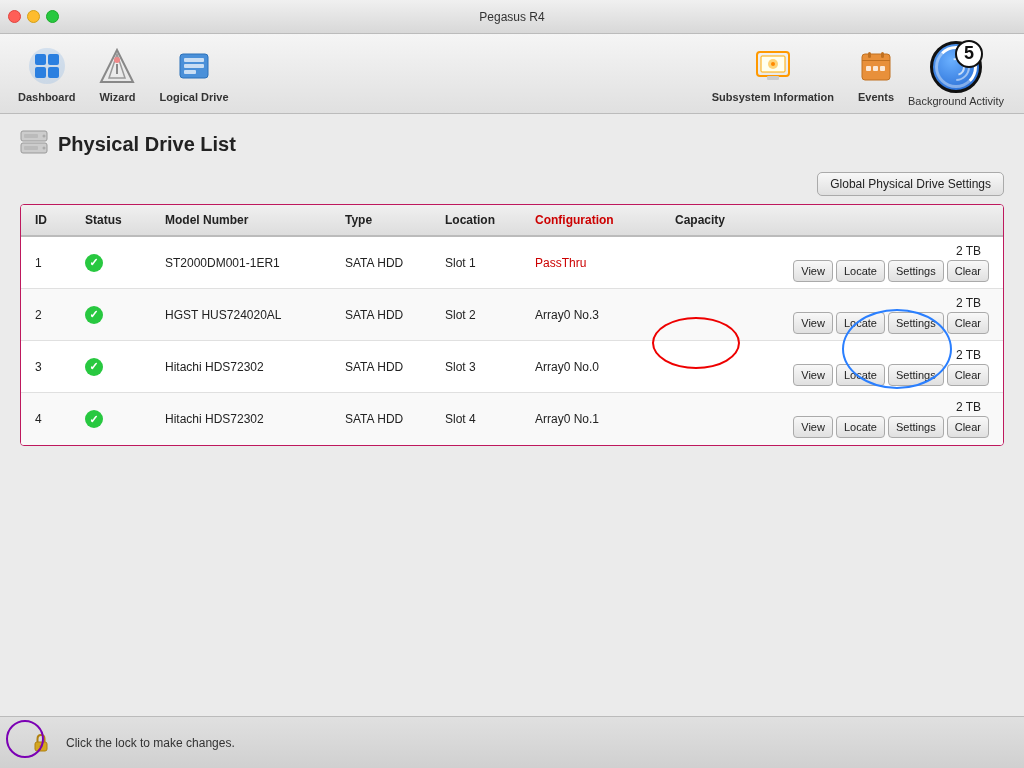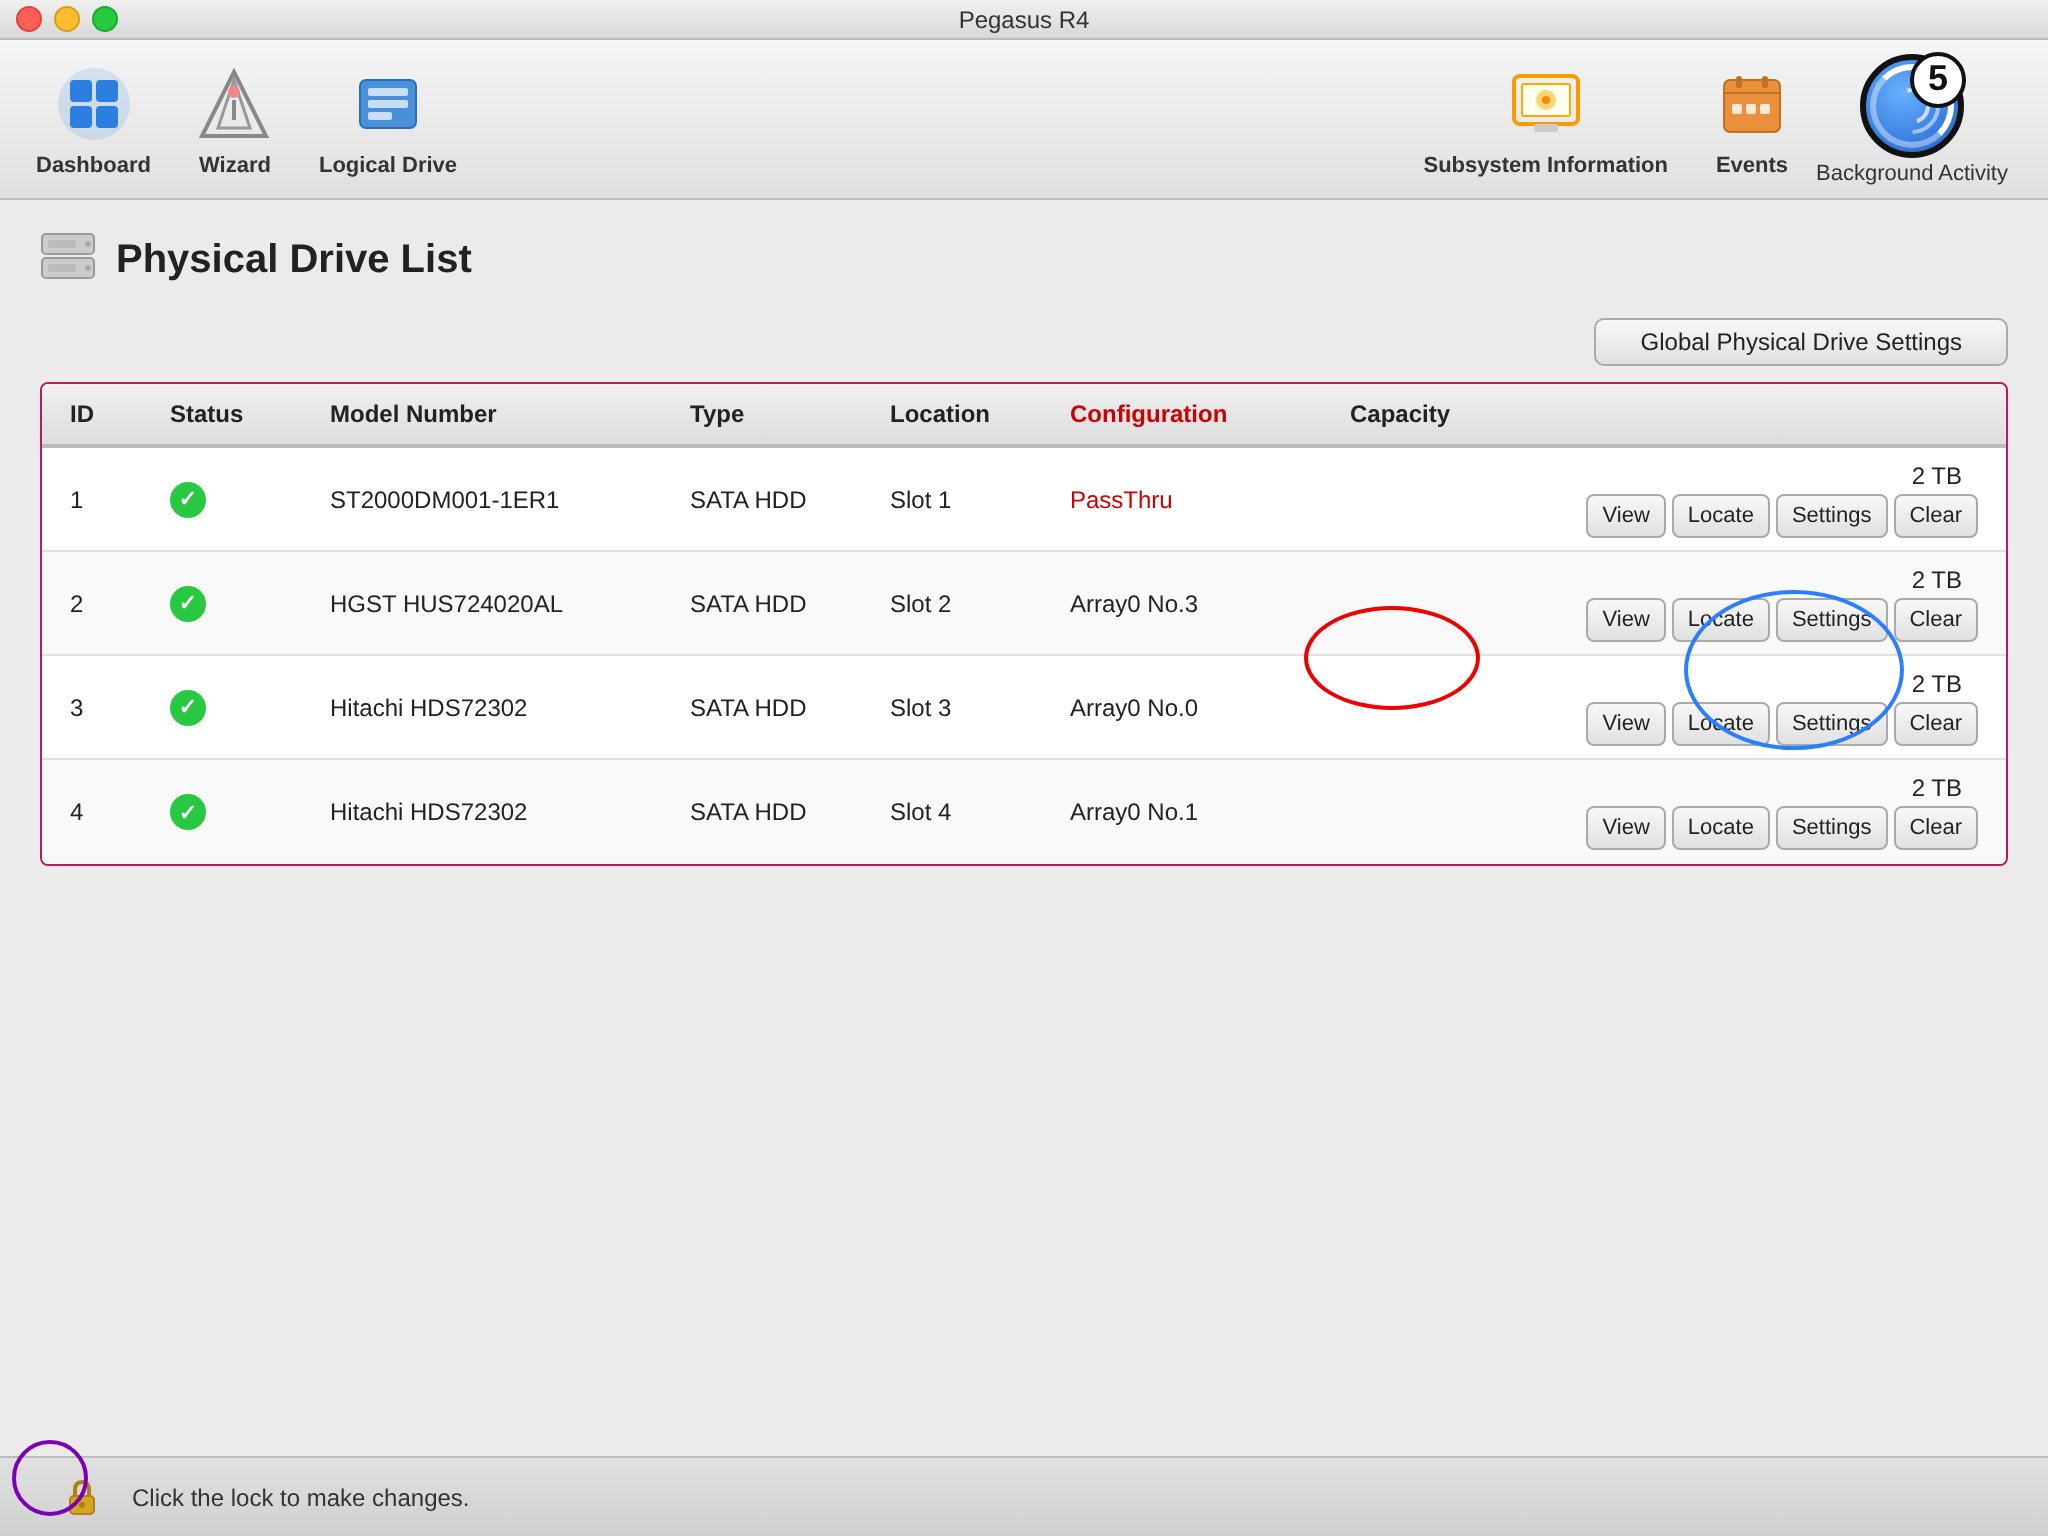--- a/index.html
+++ b/index.html
@@ -8,21 +8,21 @@
       background: #e8e8e8;
       width: 1024px;
       height: 768px;
       overflow: hidden;
       position: relative;
     }
 
     
     .title-bar {
       background: linear-gradient(to bottom, #f0f0f0, #d8d8d8);
-      height: 20px;
+      height: 34px;
       display: flex;
       align-items: center;
       justify-content: center;
       border-bottom: 1px solid #bbb;
       position: relative;
     }
     .title-bar-buttons {
       position: absolute;
       left: 8px;
       display: flex;
@@ -158,21 +158,21 @@
     
     .global-settings-row {
       display: flex;
       justify-content: flex-end;
       margin-bottom: 8px;
     }
     .btn-global {
       background: linear-gradient(to bottom, #f8f8f8, #e0e0e0);
       border: 1px solid #aaa;
       border-radius: 5px;
-      padding: 4px 22px;
+      padding: 4px 12px;
       font-size: 12px;
       cursor: pointer;
       color: #222;
     }
 
     
     .drive-table {
       background: white;
       border: 1px solid #be185d;
       border-radius: 4px;
@@ -283,21 +283,21 @@
       top: 195px;
       left: 842px;
     }
 
     
     .bottom-bar {
       position: absolute;
       bottom: 0;
       left: 0;
       right: 0;
-      height: 40px;
+      height: 52px;
       background: linear-gradient(to bottom, #e0e0e0, #d0d0d0);
       border-top: 1px solid #bbb;
       display: flex;
       align-items: center;
       padding: 0 12px;
       gap: 10px;
     }
     .lock-circle {
       width: 38px;
       height: 38px;

